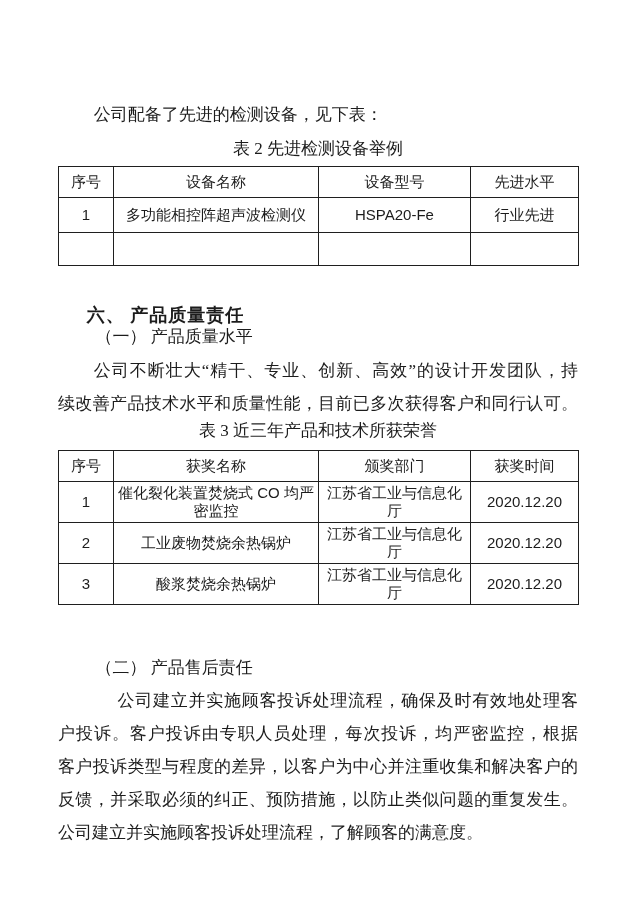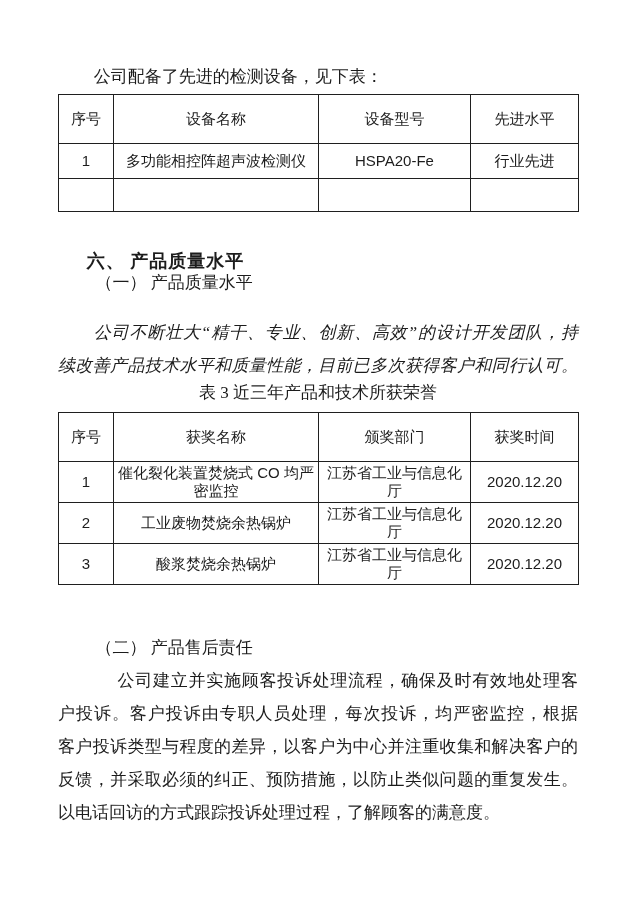--- a/index.html
+++ b/index.html
@@ -22,21 +22,21 @@
     text-align: justify;
     white-space: nowrap;
   }
   .bodyline.fill {
     white-space: normal;
     text-align-last: justify;
   }
   .indent2 { text-indent: 2.1em; }
   .indent35 { text-indent: 3.5em; }
   .intro {
-    margin-top: 66px;
+    margin-top: 104px;
     font-size: 17px;
     line-height: 22px;
     text-indent: 2.1em;
   }
   .caption {
     text-align: center;
     font-size: 17px;
     line-height: 22px;
   }
   .caption-t2 { margin-top: 12px; }
@@ -49,42 +49,42 @@
     text-indent: 1.6em;
     letter-spacing: 1px;
   }
   .h-sub {
     font-size: 17px;
     line-height: 22px;
     text-indent: 2.2em;
   }
   .h-sub1 { margin-top: 0; }
   .h-sub2 { margin-top: 52px; }
-  .para1 { margin-top: 22px; font-style: italic; }
+  .para1 { margin-top: 6px; }
   .para2 { margin-top: 5px; }
   
   table.doc {
     width: 520px;
     border-collapse: collapse;
     table-layout: fixed;
     border: 1.5px solid #1f1f1f;
   }
   .t2 { margin-top: 6px; }
   .t3 { margin-top: 8px; }
   table.doc td {
     border: 1px solid #1f1f1f;
     text-align: center;
     vertical-align: middle;
     font-family: "Liberation Sans", "DejaVu Sans", sans-serif;
     font-size: 15px;
     line-height: 18px;
     padding: 2px 3px;
     overflow: hidden;
   }
-  tr.rh30 { height: 49px; }
+  tr.rh30 { height: 31px; }
   tr.rh34 { height: 35px; }
   tr.rh32 { height: 33px; }
   tr.rh38 { height: 39px; }
   
   .pagenum {
     margin-top: 13px;
     text-align: center;
     font-size: 10px;
     line-height: 14px;
     font-family: "Liberation Sans", "DejaVu Sans", sans-serif;
@@ -92,20 +92,21 @@
     color: #333;
   }
 </style>
 </head>
 <body>
 
 <div class="page">
 
   <p class="intro">公司配备了先进的检测设备，见下表：</p>
 
+  <div class="caption caption-t2">表 2 先进检测设备举例</div>
 
   <table class="doc t2">
     <colgroup>
       <col style="width:55px">
         <col style="width:205px">
         <col style="width:152px">
         <col style="width:108px">
     </colgroup>
     <tbody>
         <tr class="rh30">
@@ -122,21 +123,21 @@
     </tr>
     <tr class="rh32">
       <td></td>
       <td></td>
       <td></td>
       <td></td>
     </tr>
   </tbody>
     </table>
 
-  <div class="h-section">六、 产品质量水平</div>
+  <div class="h-section">六、 产品质量责任</div>
 
   <div class="h-sub h-sub1">（一） 产品质量水平</div>
 
   <div class="para1">
     <div class="bodyline fill indent2">公司不断壮大“精干、专业、创新、高效”的设计开发团队，持</div>
     <div class="bodyline fill">续改善产品技术水平和质量性能，目前已多次获得客户和同行认可。</div>
   </div>
 
   <div class="caption caption-t3">表 3 近三年产品和技术所获荣誉</div>
 
@@ -175,17 +176,17 @@
   </tbody>
     </table>
 
   <div class="h-sub h-sub2">（二） 产品售后责任</div>
 
   <div class="para2">
     <div class="bodyline fill indent35">公司建立并实施顾客投诉处理流程，确保及时有效地处理客</div>
     <div class="bodyline fill">户投诉。客户投诉由专职人员处理，每次投诉，均严密监控，根据</div>
     <div class="bodyline fill">客户投诉类型与程度的差异，以客户为中心并注重收集和解决客户的</div>
     <div class="bodyline fill">反馈，并采取必须的纠正、预防措施，以防止类似问题的重复发生。</div>
-    <div class="bodyline">以电话回访的方式跟踪投诉处理过程，了解顾客的满意度。</div>
+    <div class="bodyline">公司建立并实施顾客投诉处理流程，了解顾客的满意度。</div>
   </div>
 
 
 </div>
 
 </body></html>

